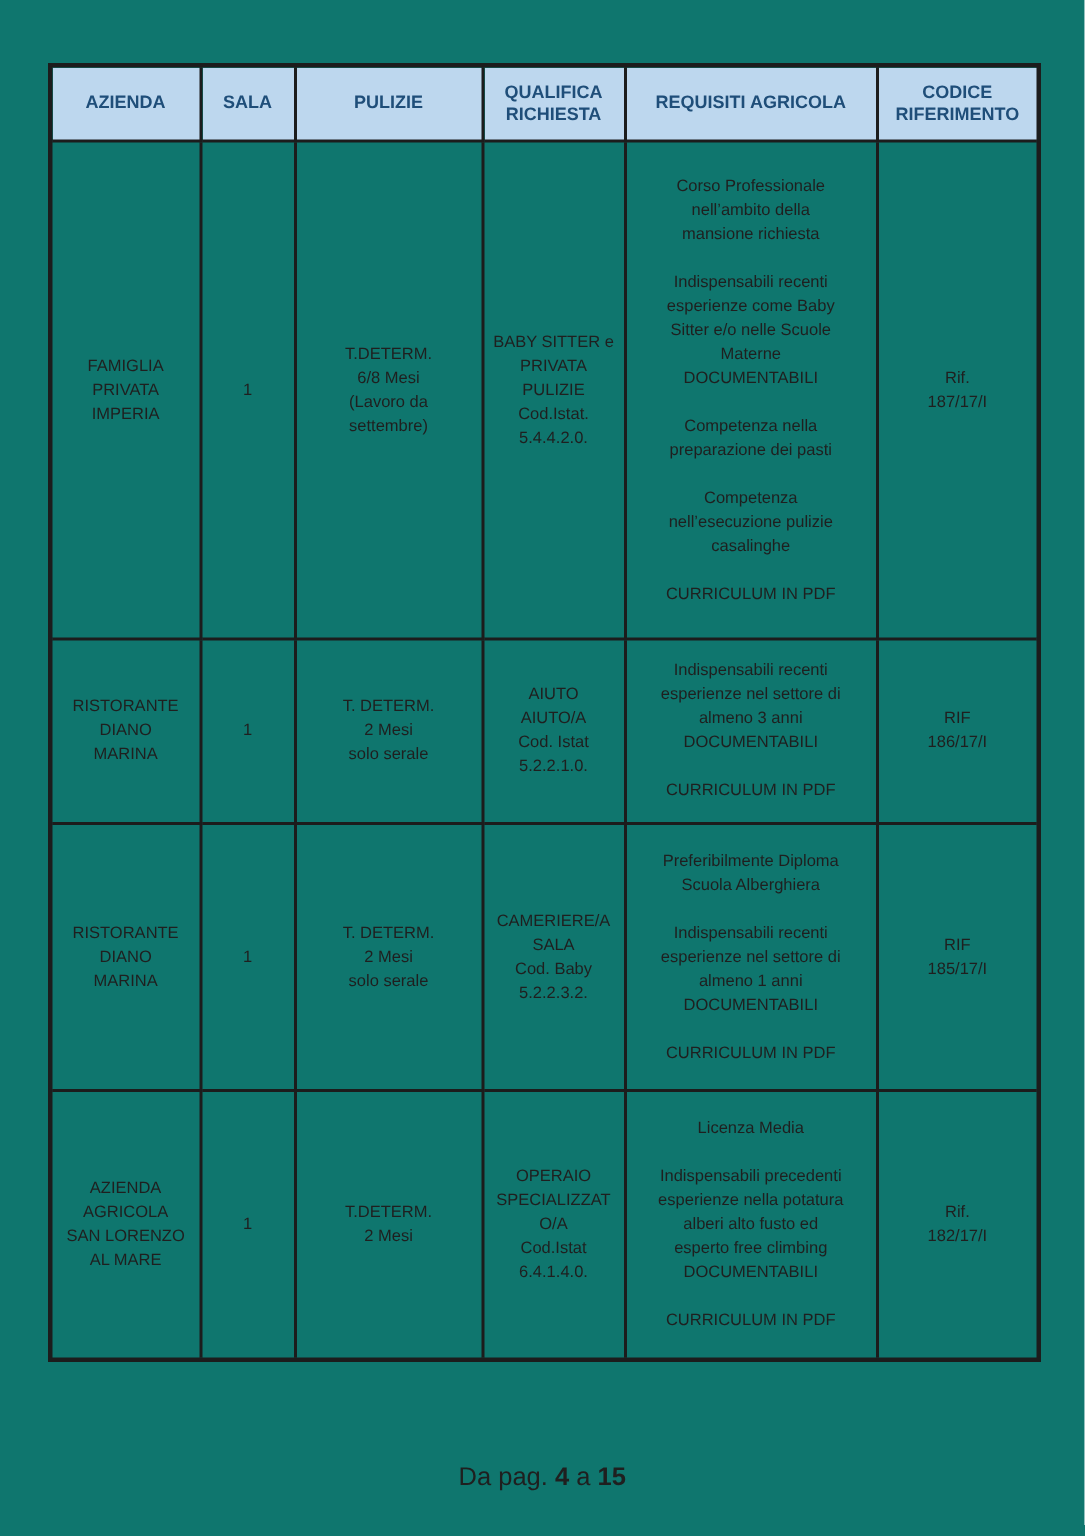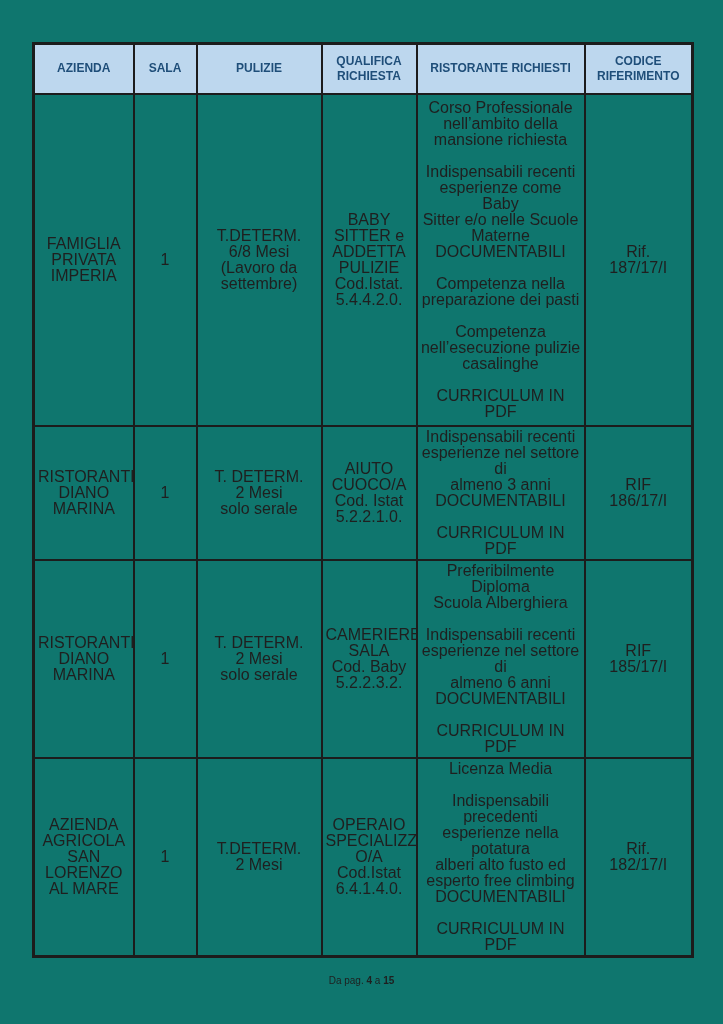--- a/index.html
+++ b/index.html
@@ -17,38 +17,38 @@
     width:659px;
     border-collapse:collapse;
     table-layout:fixed;
     border:3px solid #1c1c1c;
   }
   table.jobs td, table.jobs th {
     border:2px solid #1c1c1c;
     text-align:center;
     vertical-align:middle;
     padding:2px 3px;
-    font-size:16px;
+    font-size:11px;
     line-height:16px;
     white-space:pre-line;
     overflow:hidden;
   }
   table.jobs th {
     background:#BDD7EE;
     color:#1F4E79;
     font-weight:bold;
     font-size:12px;
     line-height:15px;
   }
   .footer {
     position:absolute;
     left:0; top:975px;
     width:723px;
     text-align:center;
-    font-size:10px;
+    font-size:17px;
     color:#1f1f1f;
   }
   .footer b { font-weight:bold; }
 </style>
 </head>
 <body>
 
 <div class="page">
 
   <table class="jobs">
@@ -60,35 +60,35 @@
         <col style="width:168px">
         <col style="width:108px">
     </colgroup>
     <tbody>
         <tr style="height:50px">
       <th>AZIENDA</th>
       <th>SALA</th>
       <th>PULIZIE</th>
       <th>QUALIFICA
 RICHIESTA</th>
-      <th>RISTORANTE RICHIESTI</th>
+      <th>REQUISITI AGRICOLA</th>
       <th>CODICE
 RIFERIMENTO</th>
     </tr>
     <tr style="height:332px">
       <td>FAMIGLIA
 PRIVATA
 IMPERIA</td>
       <td>1</td>
       <td>T.DETERM.
 6/8 Mesi
 (Lavoro da
 settembre)</td>
       <td>BABY SITTER e
-ADDETTA
+PRIVATA
 PULIZIE
 Cod.Istat.
 5.4.4.2.0.</td>
       <td>Corso Professionale
 nell’ambito della
 mansione richiesta
 
 Indispensabili recenti
 esperienze come Baby
 Sitter e/o nelle Scuole
@@ -108,21 +108,21 @@
     </tr>
     <tr style="height:123px">
       <td>RISTORANTE
 DIANO
 MARINA</td>
       <td>1</td>
       <td>T. DETERM.
 2 Mesi
 solo serale</td>
       <td>AIUTO
-CUOCO/A
+AIUTO/A
 Cod. Istat
 5.2.2.1.0.</td>
       <td>Indispensabili recenti
 esperienze nel settore di
 almeno 3 anni
 DOCUMENTABILI
 
 CURRICULUM IN PDF</td>
       <td>RIF
 186/17/I</td>
@@ -137,21 +137,21 @@
 solo serale</td>
       <td>CAMERIERE/A
 SALA
 Cod. Baby
 5.2.2.3.2.</td>
       <td>Preferibilmente Diploma
 Scuola Alberghiera
 
 Indispensabili recenti
 esperienze nel settore di
-almeno 6 anni
+almeno 1 anni
 DOCUMENTABILI
 
 CURRICULUM IN PDF</td>
       <td>RIF
 185/17/I</td>
     </tr>
     <tr style="height:180px">
       <td>AZIENDA
 AGRICOLA
 SAN LORENZO

